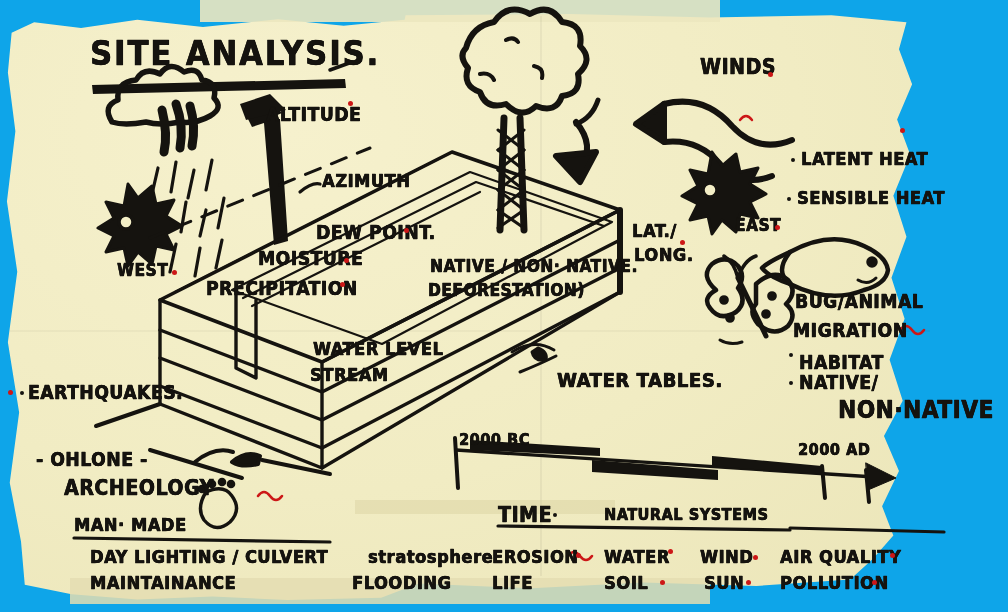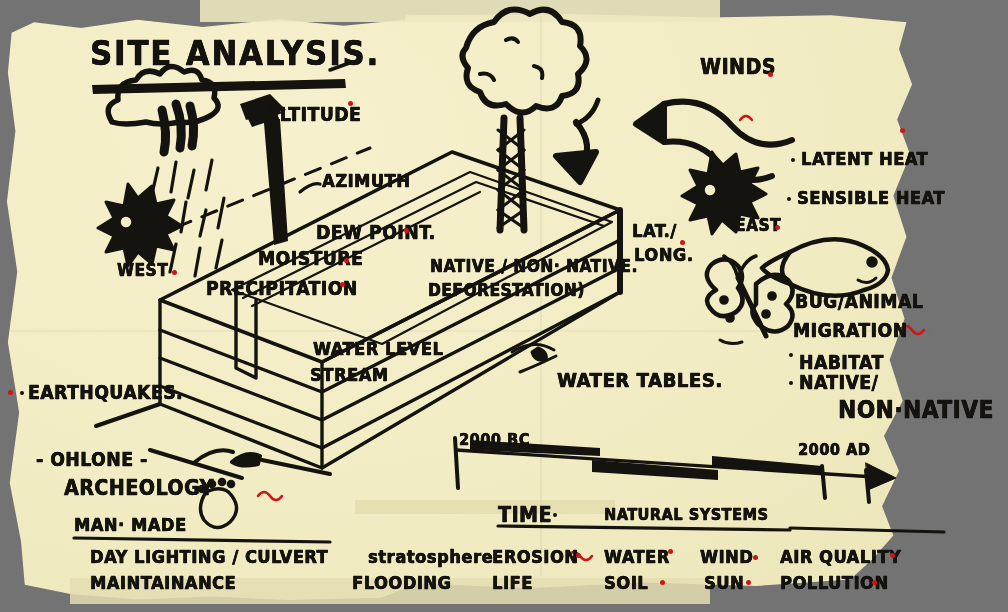--- a/index.html
+++ b/index.html
@@ -1,17 +1,17 @@
 <!DOCTYPE html>
 <html><head>
 <meta charset="utf-8">
 <style>
   html,body{margin:0;padding:0;background:#ffffff;}
   body{width:1008px;height:612px;overflow:hidden;font-family:"DejaVu Sans",sans-serif;}
-  #stage{position:relative;width:1008px;height:612px;background:#737373;overflow:hidden;}
+  #stage{position:relative;width:1008px;height:612px;background:#0ea5e9;overflow:hidden;}
 
   
   .paper{position:absolute;background:#f3eec6;}
   #paper-main{
     left:6px;top:14px;width:938px;height:586px;
     background:
       radial-gradient(ellipse at 30% 20%, #f6f1cd 0%, #f1ecc3 55%, #ebe5b8 100%);
     clip-path: polygon(
       0.6% 3.2%, 3% 1.4%, 8% 2.4%, 14% 1.0%, 21% 2.2%, 29% 0.9%, 36% 2.0%,
       42.5% 1.0%, 42.6% 0.2%, 60% 0.0%, 75% 0.6%, 88% 0.2%, 96% 1.4%,

